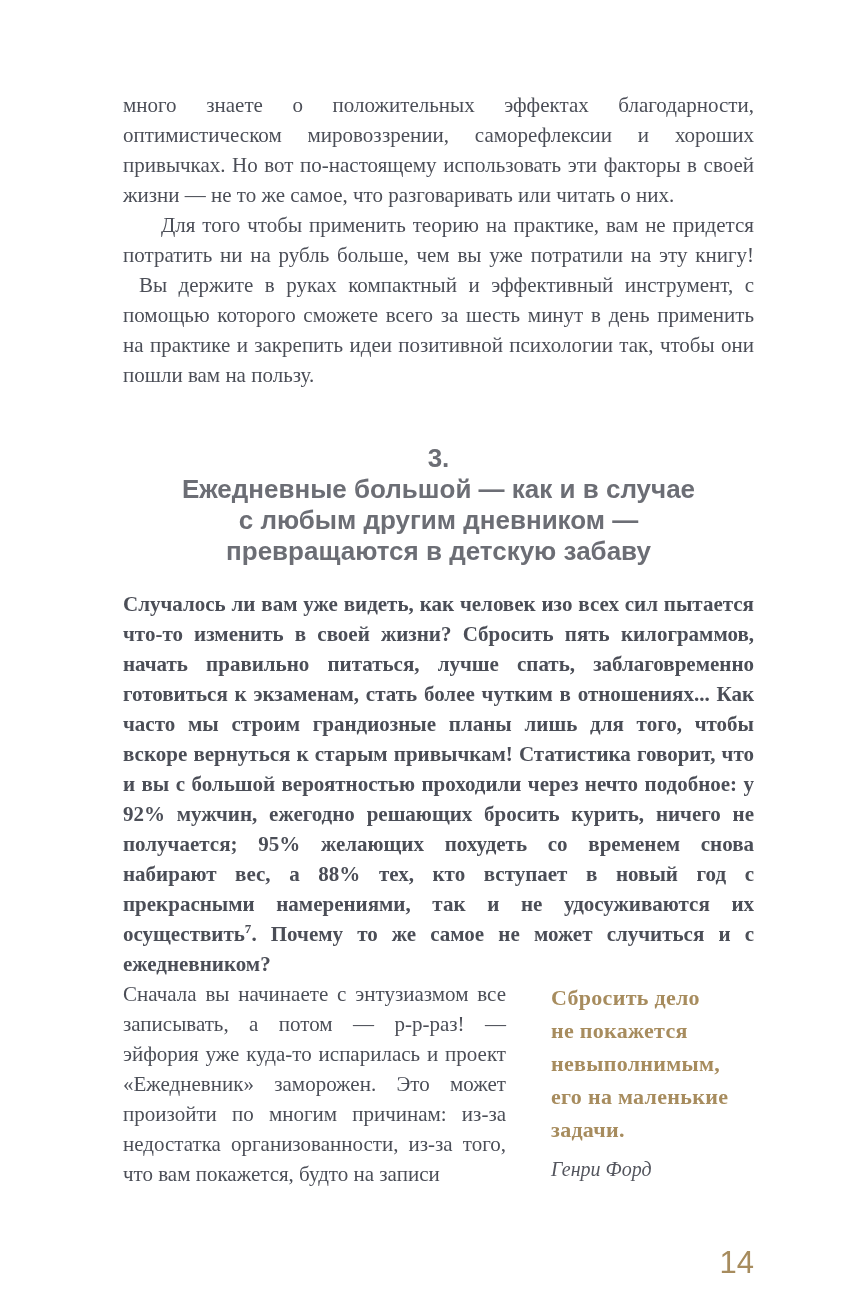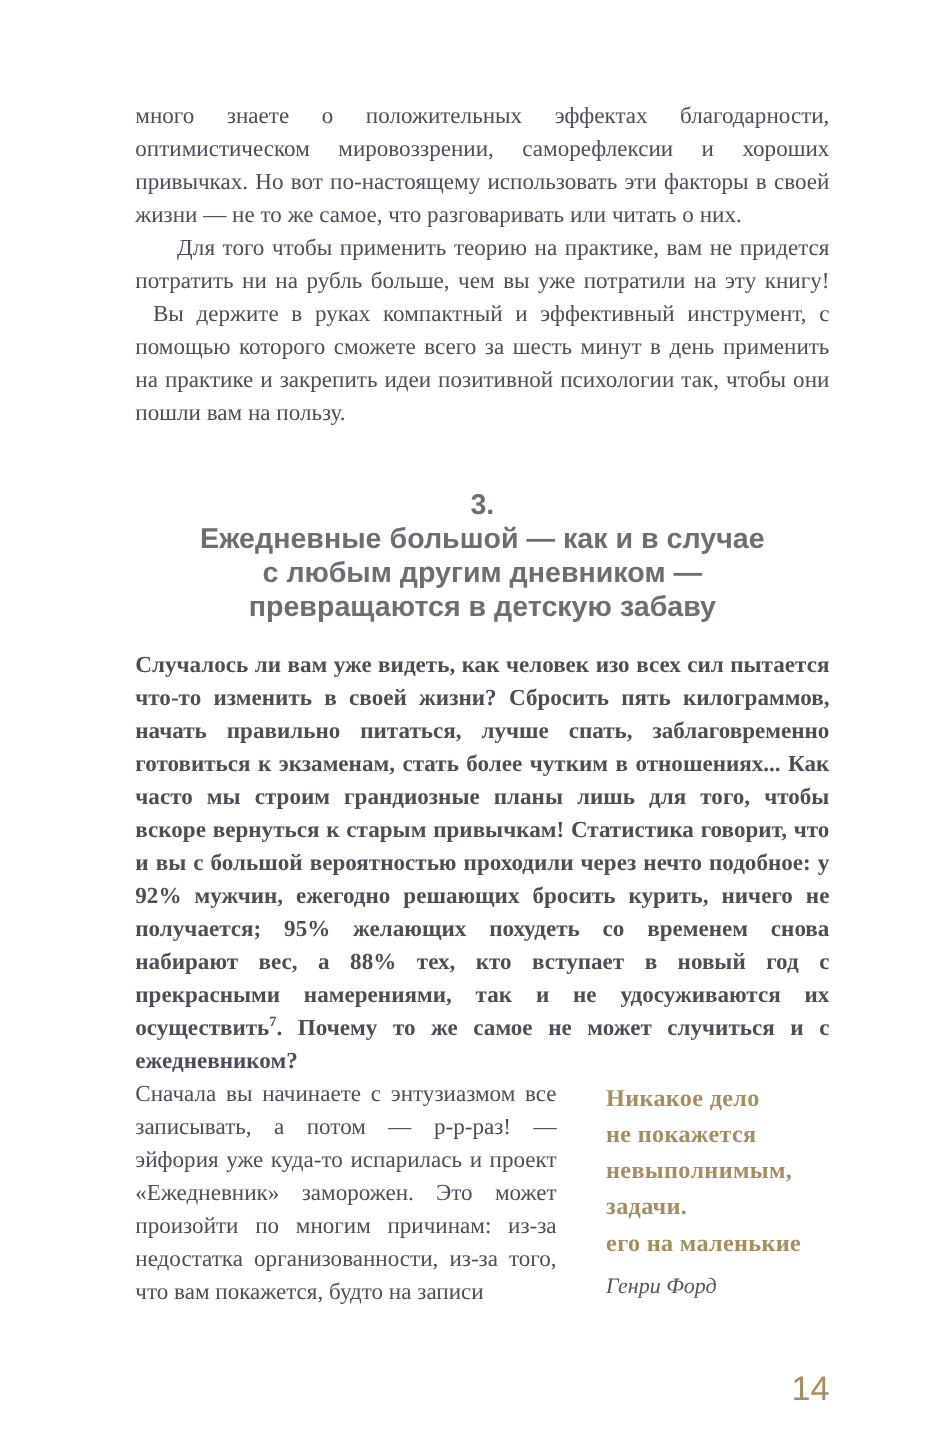--- a/index.html
+++ b/index.html
@@ -87,25 +87,25 @@
     <div>с любым другим дневником —</div>
     <div>превращаются в детскую забаву</div>
   </div>
 
   <p class="body-para after-heading">
     <span>Случалось ли вам уже видеть, как человек изо всех сил пытается что-то изменить в своей жизни? Сбросить пять килограммов, начать правильно питаться, лучше спать, заблаговременно готовиться к экзаменам, стать более чутким в отношениях... Как часто мы строим грандиозные планы лишь для того, чтобы вскоре вернуться к старым привычкам! Статистика говорит, что и вы с большой вероятностью проходили через нечто подобное: у 92% мужчин, ежегодно решающих бросить курить, ничего не получается; 95% желающих похудеть со временем снова набирают вес, а 88% тех, кто вступает в новый год с прекрасными намерениями, так и не удосуживаются их осуществить</span><sup class="footnote">7</sup><span>. Почему то же самое не может случиться и с ежедневником?</span>
   </p>
 
   <div class="wrap-section">
     <aside class="pullquote">
-      <div class="quote-line">Никакое дело</div>
+      <div class="quote-line">Сбросить дело</div>
       <div class="quote-line">не покажется</div>
       <div class="quote-line">невыполнимым,</div>
+      <div class="quote-line">его на маленькие</div>
       <div class="quote-line">задачи.</div>
-      <div class="quote-line">его на маленькие</div>
       <div class="quote-attribution">Генри Форд</div>
     </aside>
     <p class="body-para">Сначала вы начинаете с энтузиазмом все записывать, а потом — р-р-раз! — эйфория уже куда-то испарилась и проект «Ежедневник» заморожен. Это может произойти по многим причинам: из-за недостатка организованности, из-за того, что вам покажется, будто на записи</p>
   </div>
 
   <div class="page-number">14</div>
 
 </div>
 
 </body></html>

